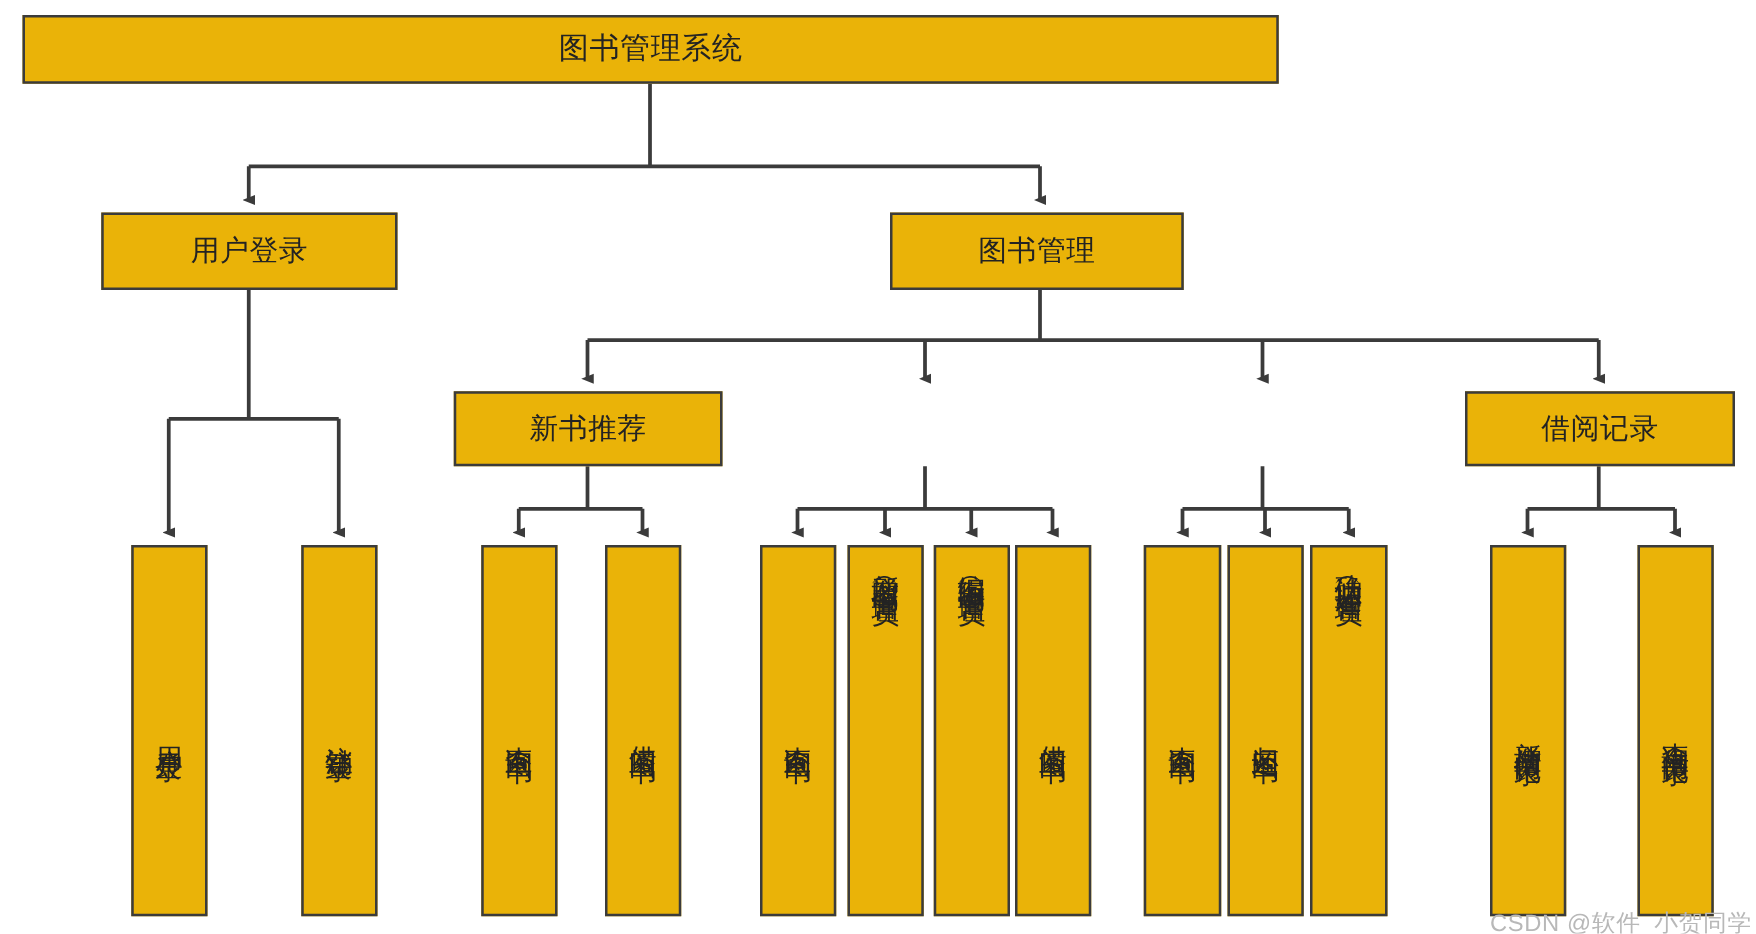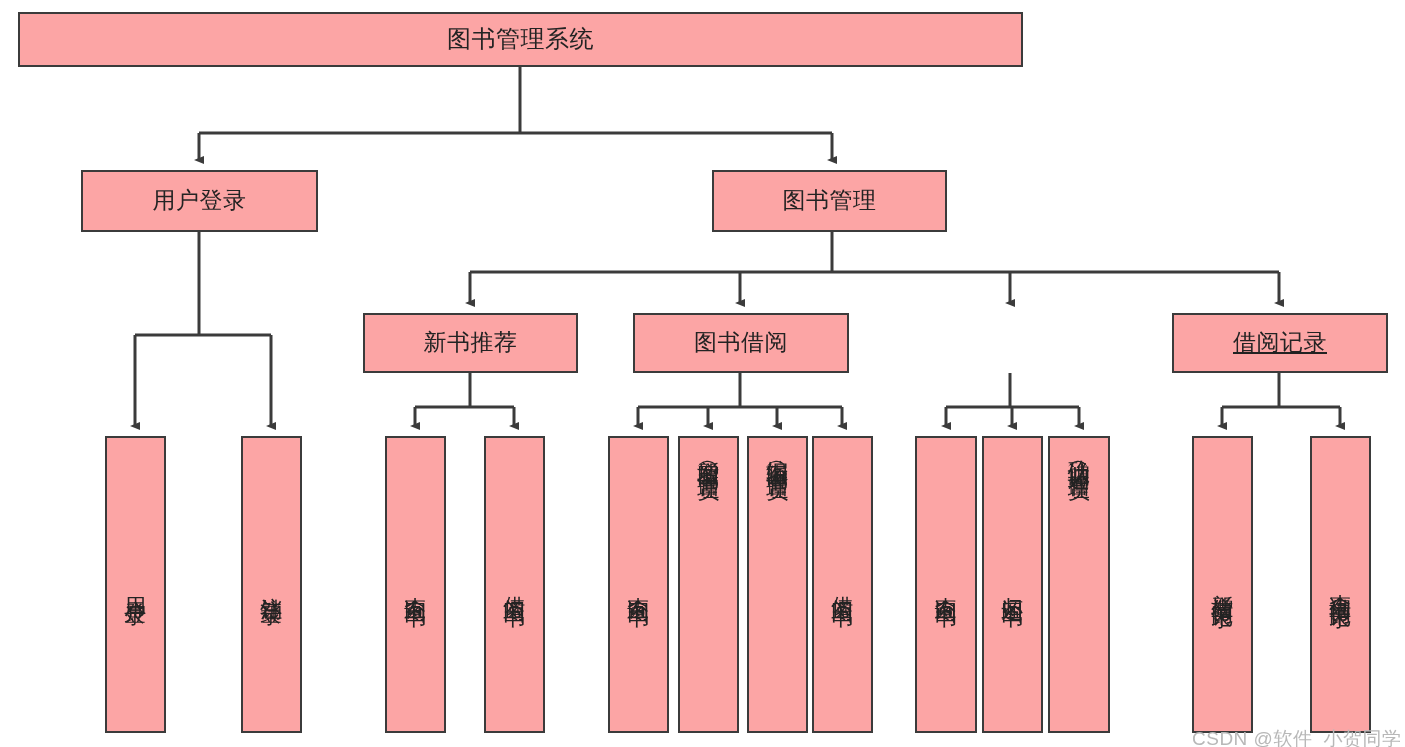--- a/index.html
+++ b/index.html
@@ -23,21 +23,21 @@
     left: 0;
     top: 0;
     width: 1405px;
     height: 747px;
     pointer-events: none;
   }
   .node {
     position: absolute;
     box-sizing: border-box;
     border: 2.5px solid #3b3b3b;
-    background: #fca5a5;
+    background: #eab308;
     display: flex;
     align-items: center;
     justify-content: center;
     color: #222222;
   }
   .node .label {
     display: block;
     text-align: center;
     letter-spacing: 0.5px;
     color: #232323;
@@ -141,24 +141,21 @@
   <div class="node horiz" style="left:81px; top:170px; width:237px; height:62px;">
     <span class="label">用户登录</span>
   </div>
   <div class="node horiz" style="left:712px; top:170px; width:235px; height:62px;">
     <span class="label">图书管理</span>
   </div>
 
   <div class="node horiz" style="left:363px; top:313px; width:215px; height:60px;">
     <span class="label">新书推荐</span>
   </div>
-  <div class="node horiz" style="left:633px; top:313px; width:216px; height:60px;">
-    <span class="label">图书借阅</span>
-  </div>
-  <div class="node horiz" style="left:1172px; top:313px; width:216px; height:60px;text-decoration:underline;">
+  <div class="node horiz" style="left:1172px; top:313px; width:216px; height:60px;">
     <span class="label">借阅记录</span>
   </div>
 
   <div class="node vert centered" style="left:105px; top:436px; width:61px; height:297px;">
     <span class="label">用户登录</span>
   </div>
   <div class="node vert centered" style="left:241px; top:436px; width:61px; height:297px;">
     <span class="label">注销登录</span>
   </div>
 

